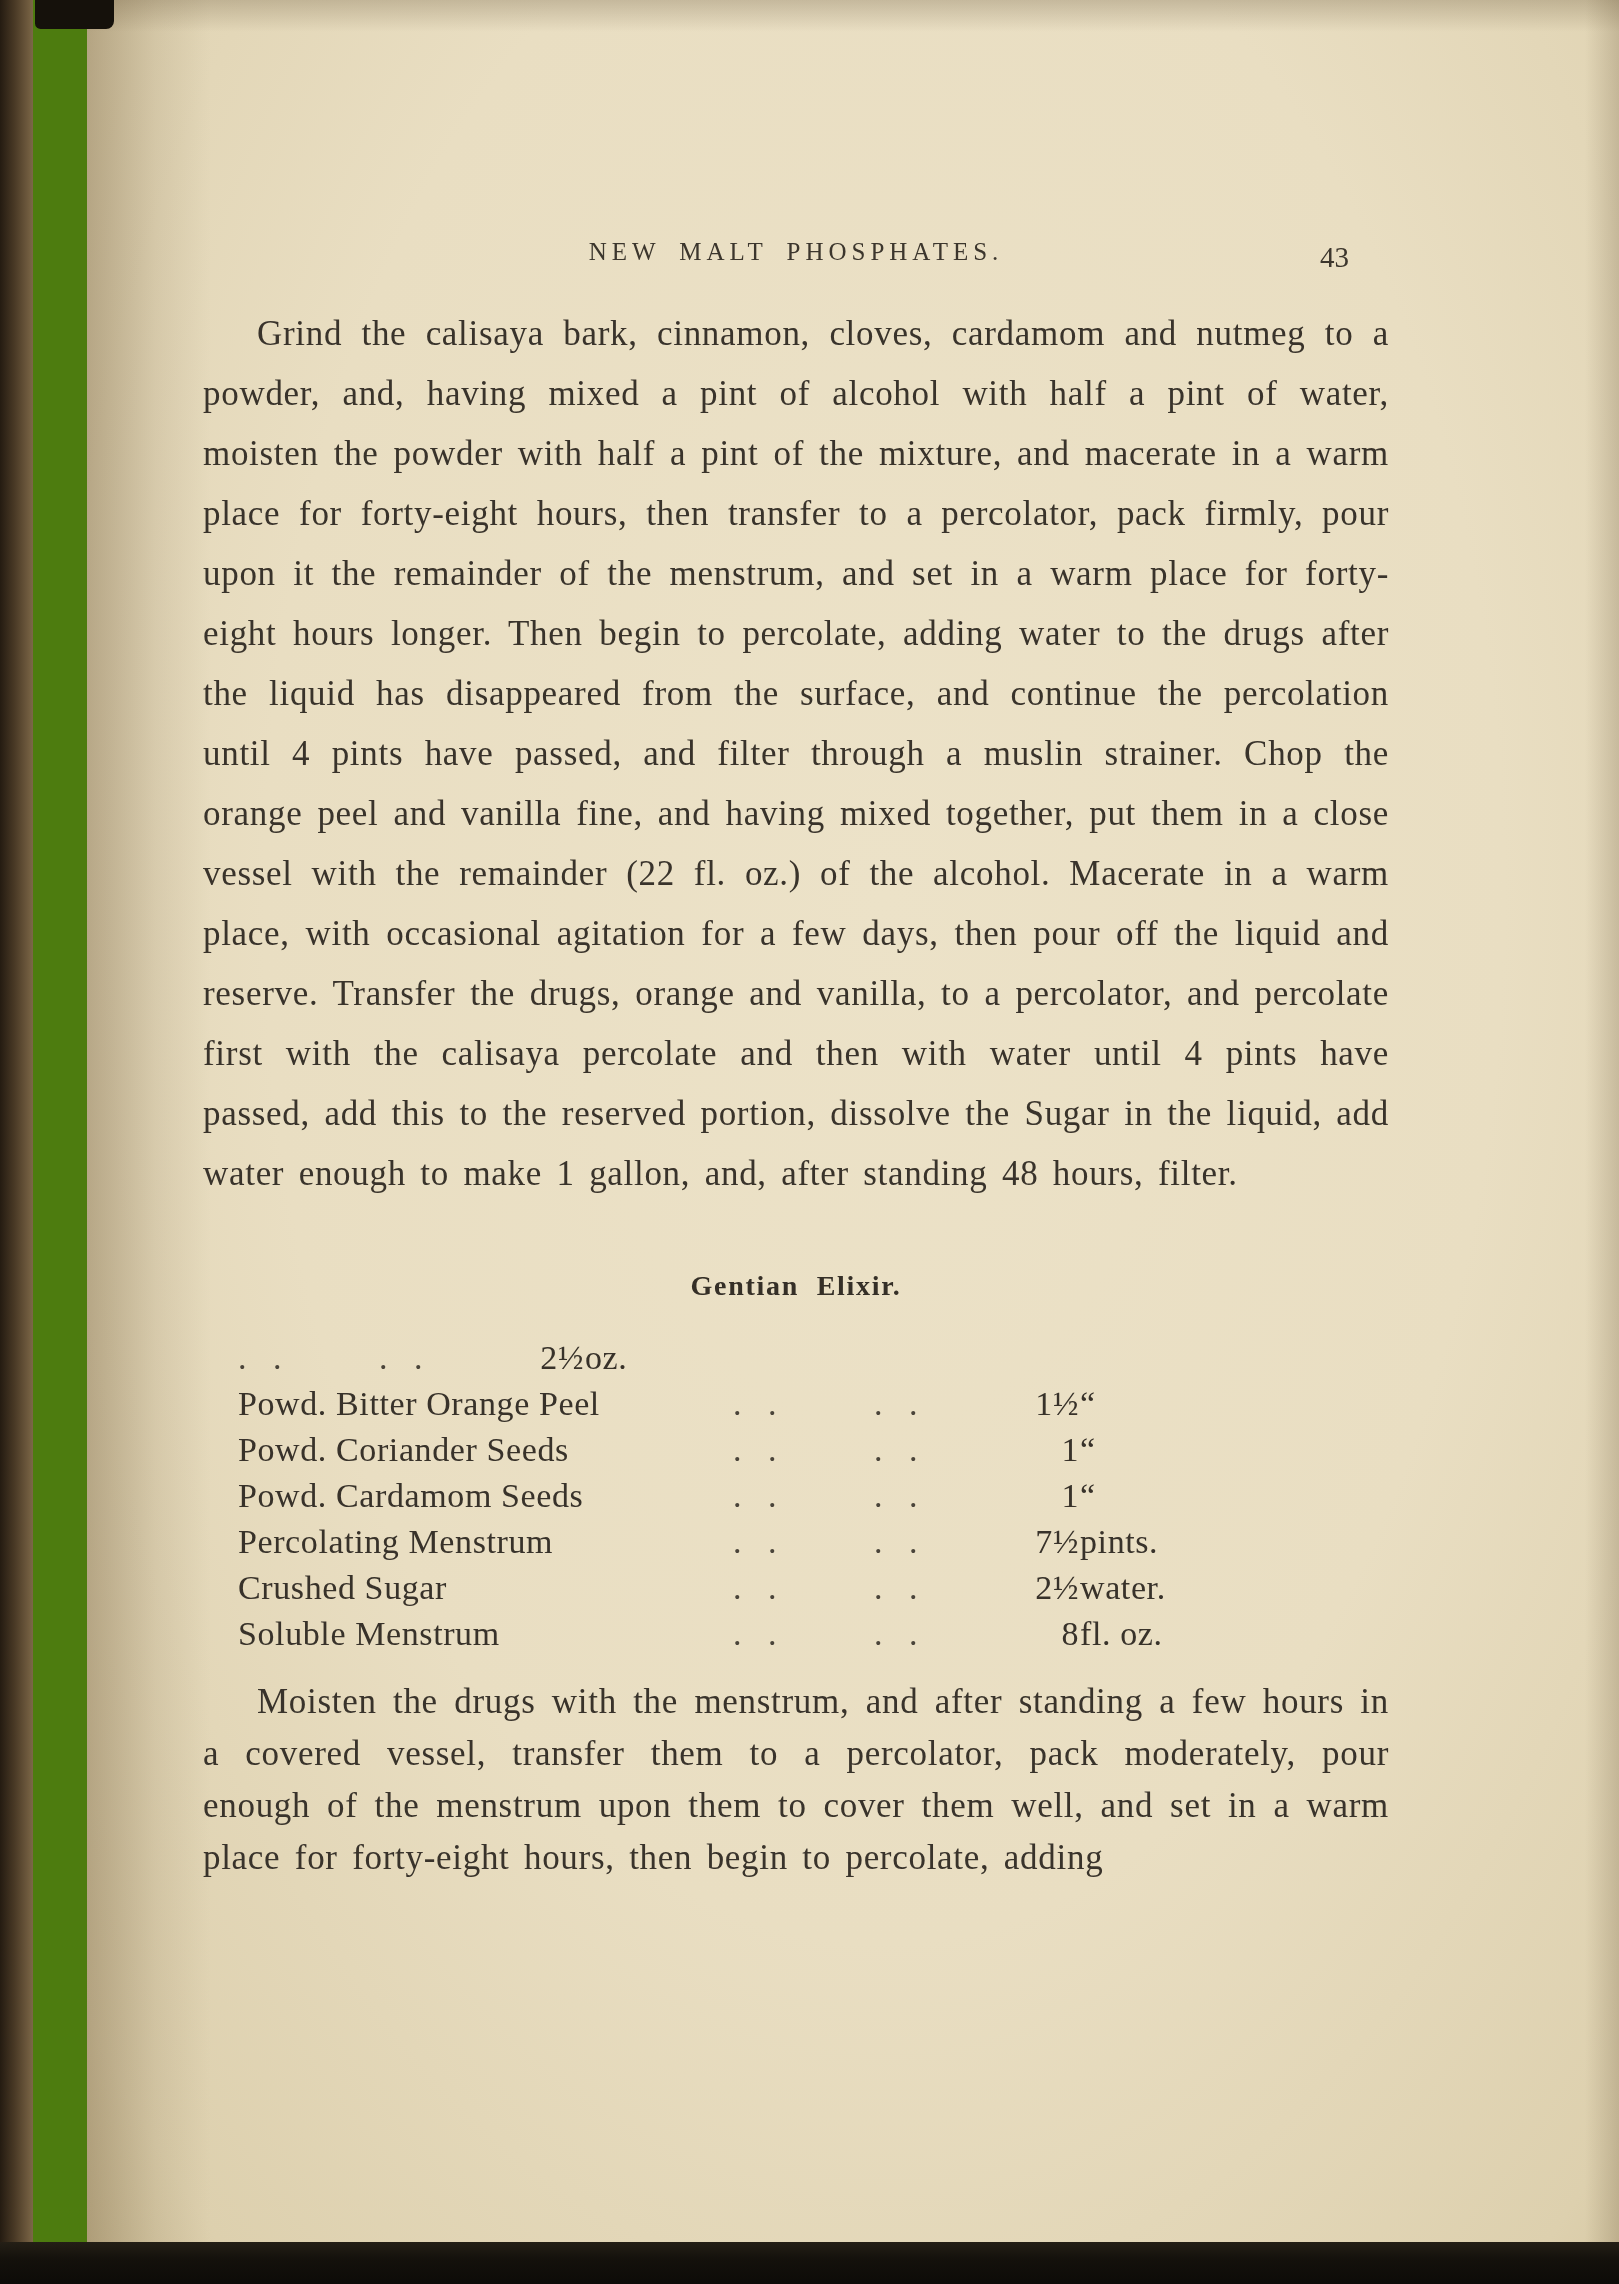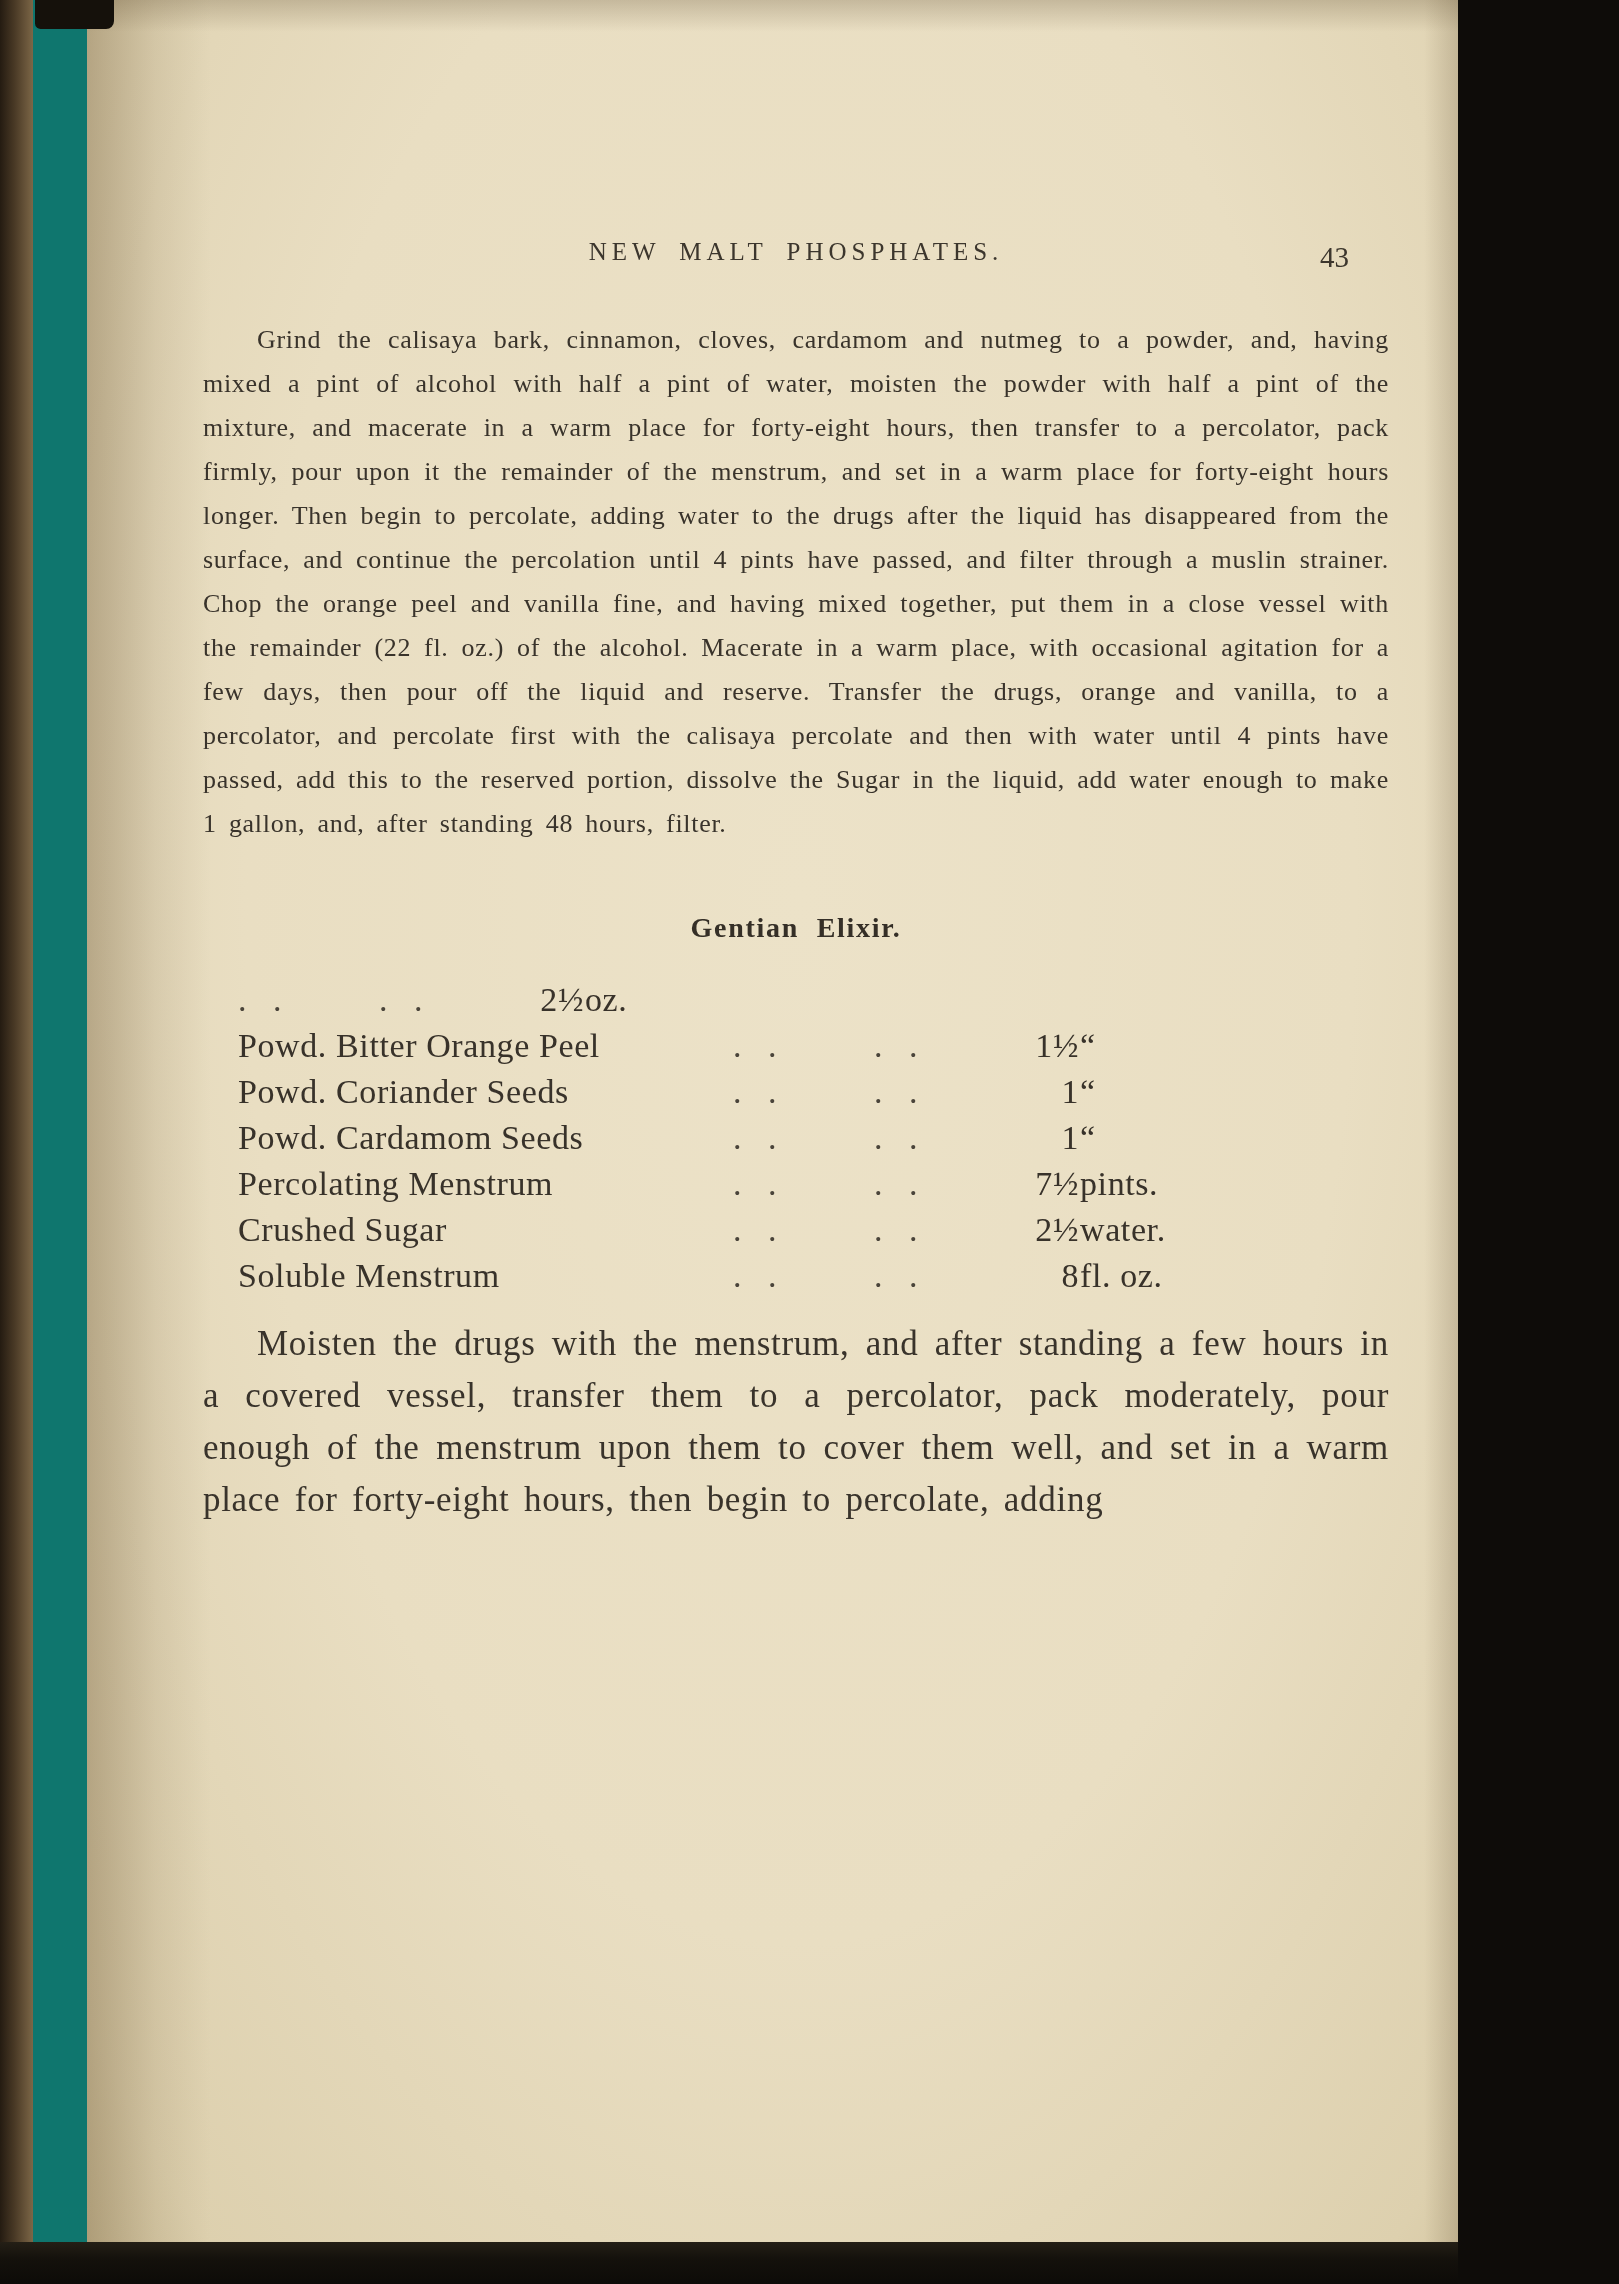--- a/index.html
+++ b/index.html
@@ -1,19 +1,19 @@
 <!DOCTYPE html>
 <html style="font-size:9px"><head>
 <meta charset="utf-8">
 <style>
   html,body { margin:0; padding:0; background:#0e0c09; }
   .scan {
-    position:relative; width:1458px; height:2284px; overflow:hidden;
+    position:relative; width:1619px; height:2284px; overflow:hidden;
     font-family:"Liberation Serif","DejaVu Serif",serif;
-    background:#0f766e;
+    background:#4d7c0f;
   }
   
   .cover-edge {
     position:absolute; left:0; top:0; width:33px; height:100%;
     background:linear-gradient(90deg,#241b11 0%,#4a3a26 45%,#6a563b 80%,#7c6747 100%);
   }
   
   .page-stack {
     position:absolute; left:33px; top:0; width:54px; height:100%;
     background:repeating-linear-gradient(90deg,
@@ -55,21 +55,21 @@
     position:relative; margin-top:238px; height:39px;
   }
   .running-title {
     position:absolute; left:0; right:0; text-align:center;
     font-size:25px; letter-spacing:5px; color:#3c362d; word-spacing:7.9px;
   }
   .page-number {
     position:absolute; right:40px; top:3.4px; font-size:29px; color:#3c362d;
   }
   .para {
-    margin:41px 0 0 0; font-size:26px; line-height:44px;
+    margin:27px 0 0 0; font-size:35px; line-height:60px;
     text-align:justify; text-indent:54px;
     letter-spacing:0.7px; word-spacing:5px; color:#39332b;
   }
   .section-heading {
     margin-top:66px; text-align:center; font-weight:bold;
     font-size:28px; letter-spacing:1.7px; word-spacing:9px; color:#352f27;
   }
   .ing-list { margin-top:33px; }
   .ing-row {
     display:flex; align-items:baseline; padding-left:35px;

